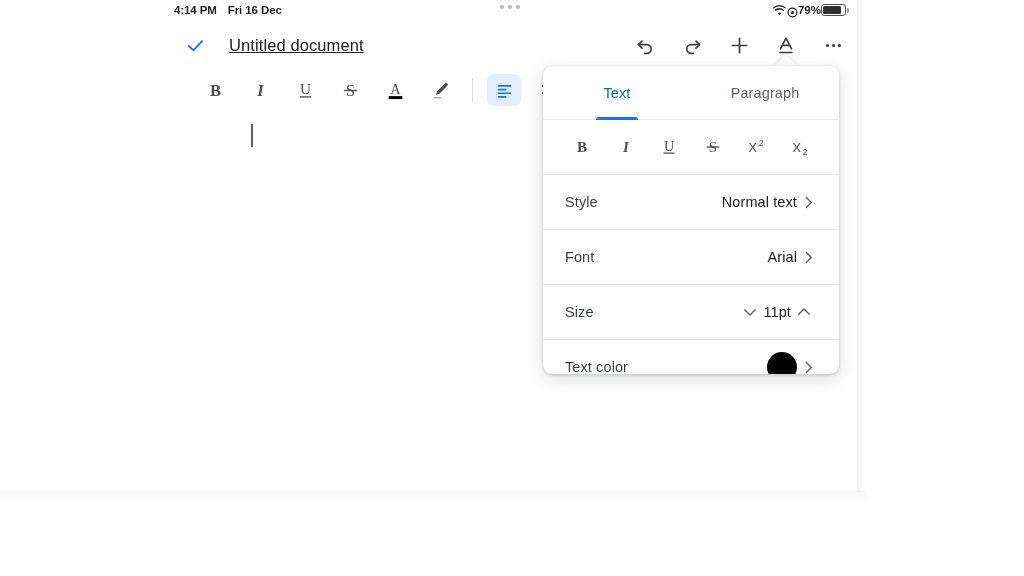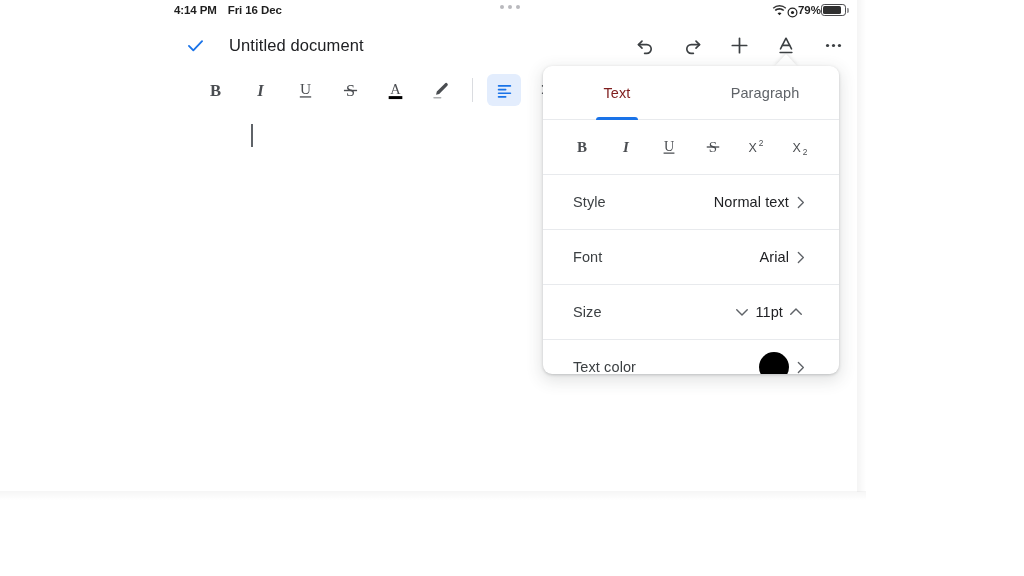--- a/index.html
+++ b/index.html
@@ -131,20 +131,21 @@
     display: flex; align-items: center; justify-content: center;
   }
   .dh-title {
     position: absolute;
     left: 229px; top: 10px;
     font-size: 16.5px;
     color: #202124;
     line-height: 22px;
     letter-spacing: 0.1px;
     white-space: nowrap;
+    text-decoration: underline;
   }
   .dh-actions {
     position: absolute;
     right: 10px; top: 6px;
     display: flex;
     align-items: center;
     gap: 17px;
   }
   .dh-btn {
     width: 30px; height: 30px;
@@ -228,21 +229,21 @@
     flex: 1;
     display: flex;
     align-items: center;
     justify-content: center;
     font-size: 14.5px;
     color: #5f6368;
     cursor: pointer;
     position: relative;
     letter-spacing: 0.1px;
   }
-  .pp-tab.active { color: #7f1d1d; }
+  .pp-tab.active { color: #0f766e; }
   .pp-tab.active::after {
     content: "";
     position: absolute;
     bottom: -1px;
     left: 50%;
     transform: translateX(-50%);
     width: 42px;
     height: 3px;
     background: #1a73e8;
     border-radius: 3px 3px 0 0;
@@ -263,21 +264,21 @@
     cursor: pointer;
     border-radius: 6px;
   }
   .pp-sbtn svg { display: block; }
 
   .pp-row {
     display: flex;
     align-items: center;
     justify-content: space-between;
     height: 55px;
-    padding: 0 30px;
+    padding: 0 22px;
     border-bottom: 1px solid #e8eaed;
     cursor: pointer;
   }
   .pp-label {
     font-size: 14.5px;
     color: #3c4043;
     letter-spacing: 0.1px;
   }
   .pp-right {
     display: flex;

